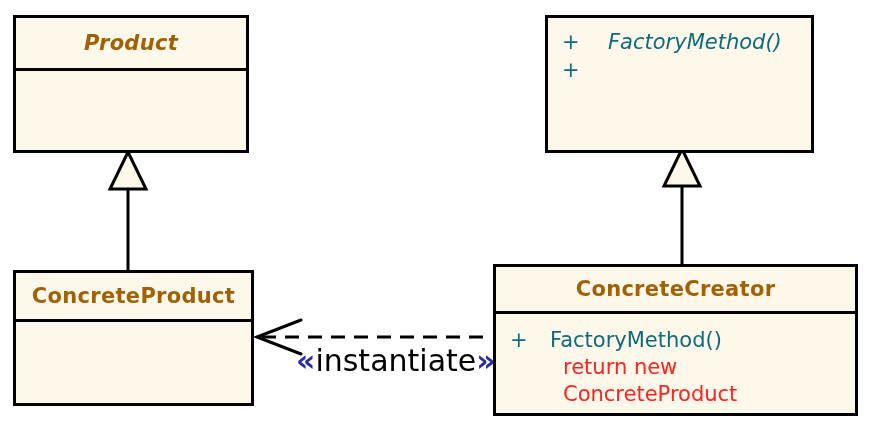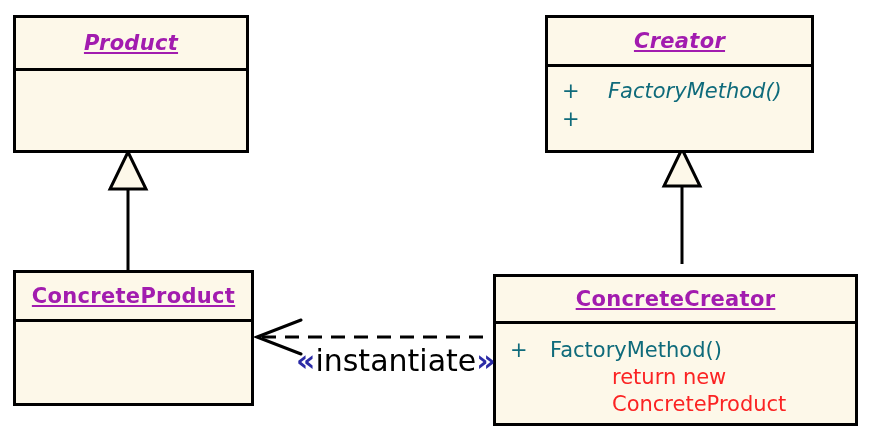--- a/index.html
+++ b/index.html
@@ -18,40 +18,39 @@
   .class-box{
     position:absolute;z-index:1;
     box-sizing:border-box;
     background:var(--box-fill,#fdf8e9);
     border:3px solid var(--box-border,#000);
   }
   .class-title{
     box-sizing:content-box;
     border-bottom:3px solid var(--box-border,#000);
     display:flex;align-items:center;justify-content:center;
-    font-weight:bold;font-size:21px;color:#a21caf;
+    font-weight:bold;font-size:21px;color:#a16207;
     letter-spacing:0.3px;
-    text-decoration:underline;
   }
   .class-title.abstract{font-style:italic;}
   .class-body{position:relative;}
   .method{
     display:flex;
     font-size:21px;
     color:var(--method-text,#0f6b7b);
     line-height:28px;
     padding-left:14px;
   }
   .method .vis{display:inline-block;width:46px;flex:none;}
   .method.abstract .sig{font-style:italic;}
   .note-line{
     font-size:21px;
     color:var(--note-text,#fb2323);
     line-height:27px;
-    padding-left:116px;
+    padding-left:67px;
     white-space:nowrap;
   }
   .edge-label{
     position:absolute;z-index:2;
     left:296px;top:343px;
     font-size:30px;color:#000;
     white-space:nowrap;
   }
   .edge-label .guillemet{color:var(--guillemet,#2b2ba6);font-weight:bold;}
 </style>
@@ -74,38 +73,37 @@
       <polyline class="open-head" points="301,320 257,337 301,354"></polyline>
     </g>
   </svg>
 
   <div class="class-box" style="left:13px;top:15px;width:236px;height:138px;">
     <div class="class-title abstract" style="height:50px;">Product</div>
     <div class="class-body"></div>
   </div>
 
   <div class="class-box" style="left:545px;top:15px;width:269px;height:138px;">
-    <div class="class-title abstract" style="height:46px;">Creator</div>
     <div class="class-body" style="padding-top:10px;">
       <div class="method abstract">
         <span class="vis">+</span>
         <span class="sig">FactoryMethod()</span>
       </div>
       <div class="method">
         <span class="vis">+</span>
       </div>
     </div>
   </div>
 
   <div class="class-box" style="left:13px;top:270px;width:241px;height:136px;">
     <div class="class-title" style="height:46px;">ConcreteProduct</div>
     <div class="class-body"></div>
   </div>
 
-  <div class="class-box" style="left:493px;top:274px;width:365px;height:152px;">
+  <div class="class-box" style="left:493px;top:264px;width:365px;height:152px;">
     <div class="class-title" style="height:44px;">ConcreteCreator</div>
     <div class="class-body" style="padding-top:12px;">
       <div class="method">
         <span class="vis" style="width:40px;">+</span>
         <span class="sig">FactoryMethod()</span>
       </div>
       <div class="note-line">return new</div>
       <div class="note-line">ConcreteProduct</div>
     </div>
   </div>

